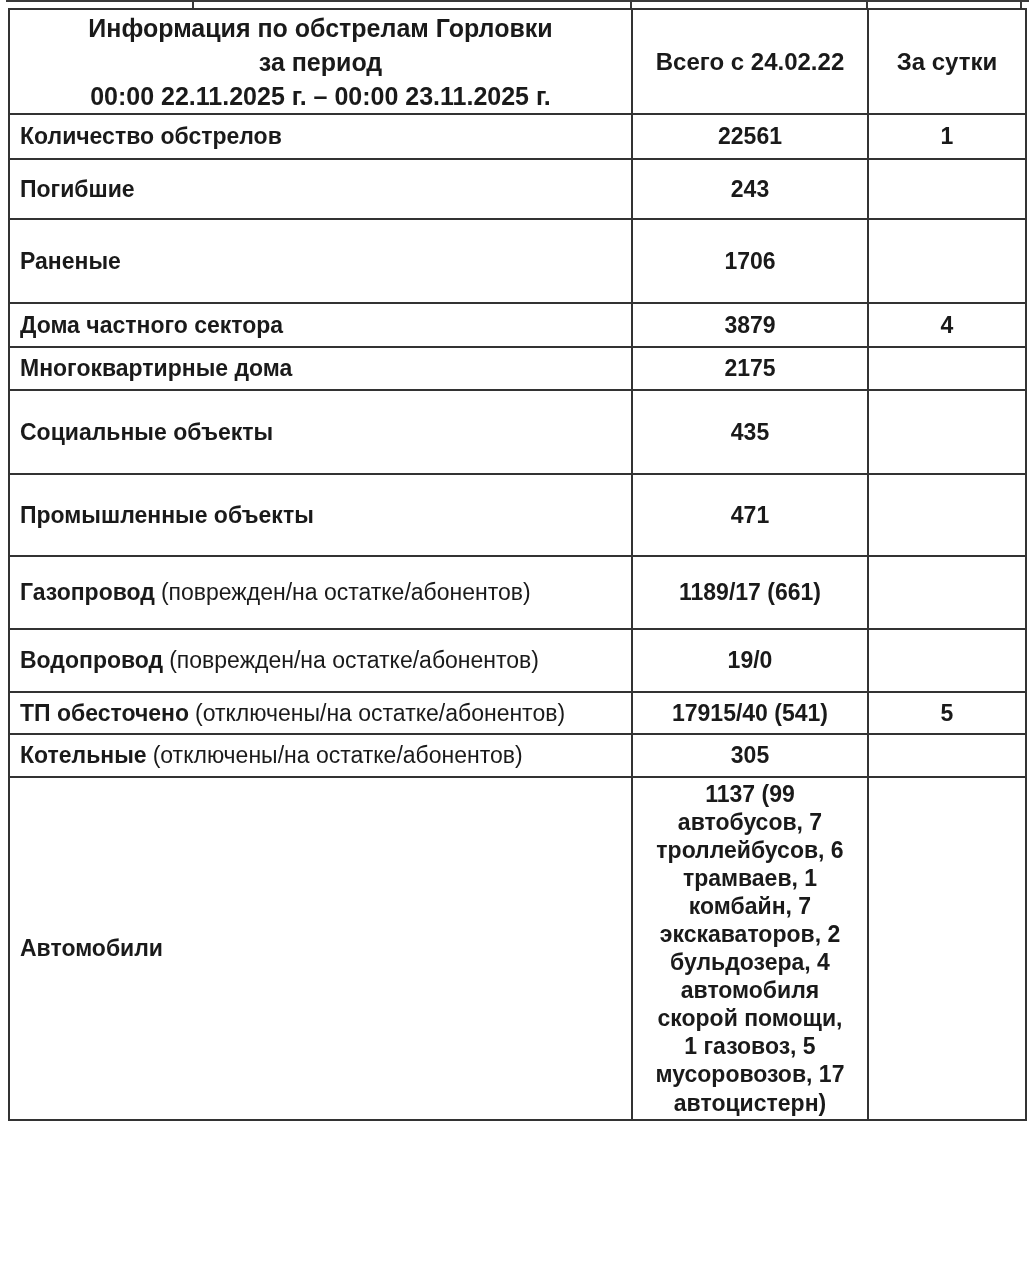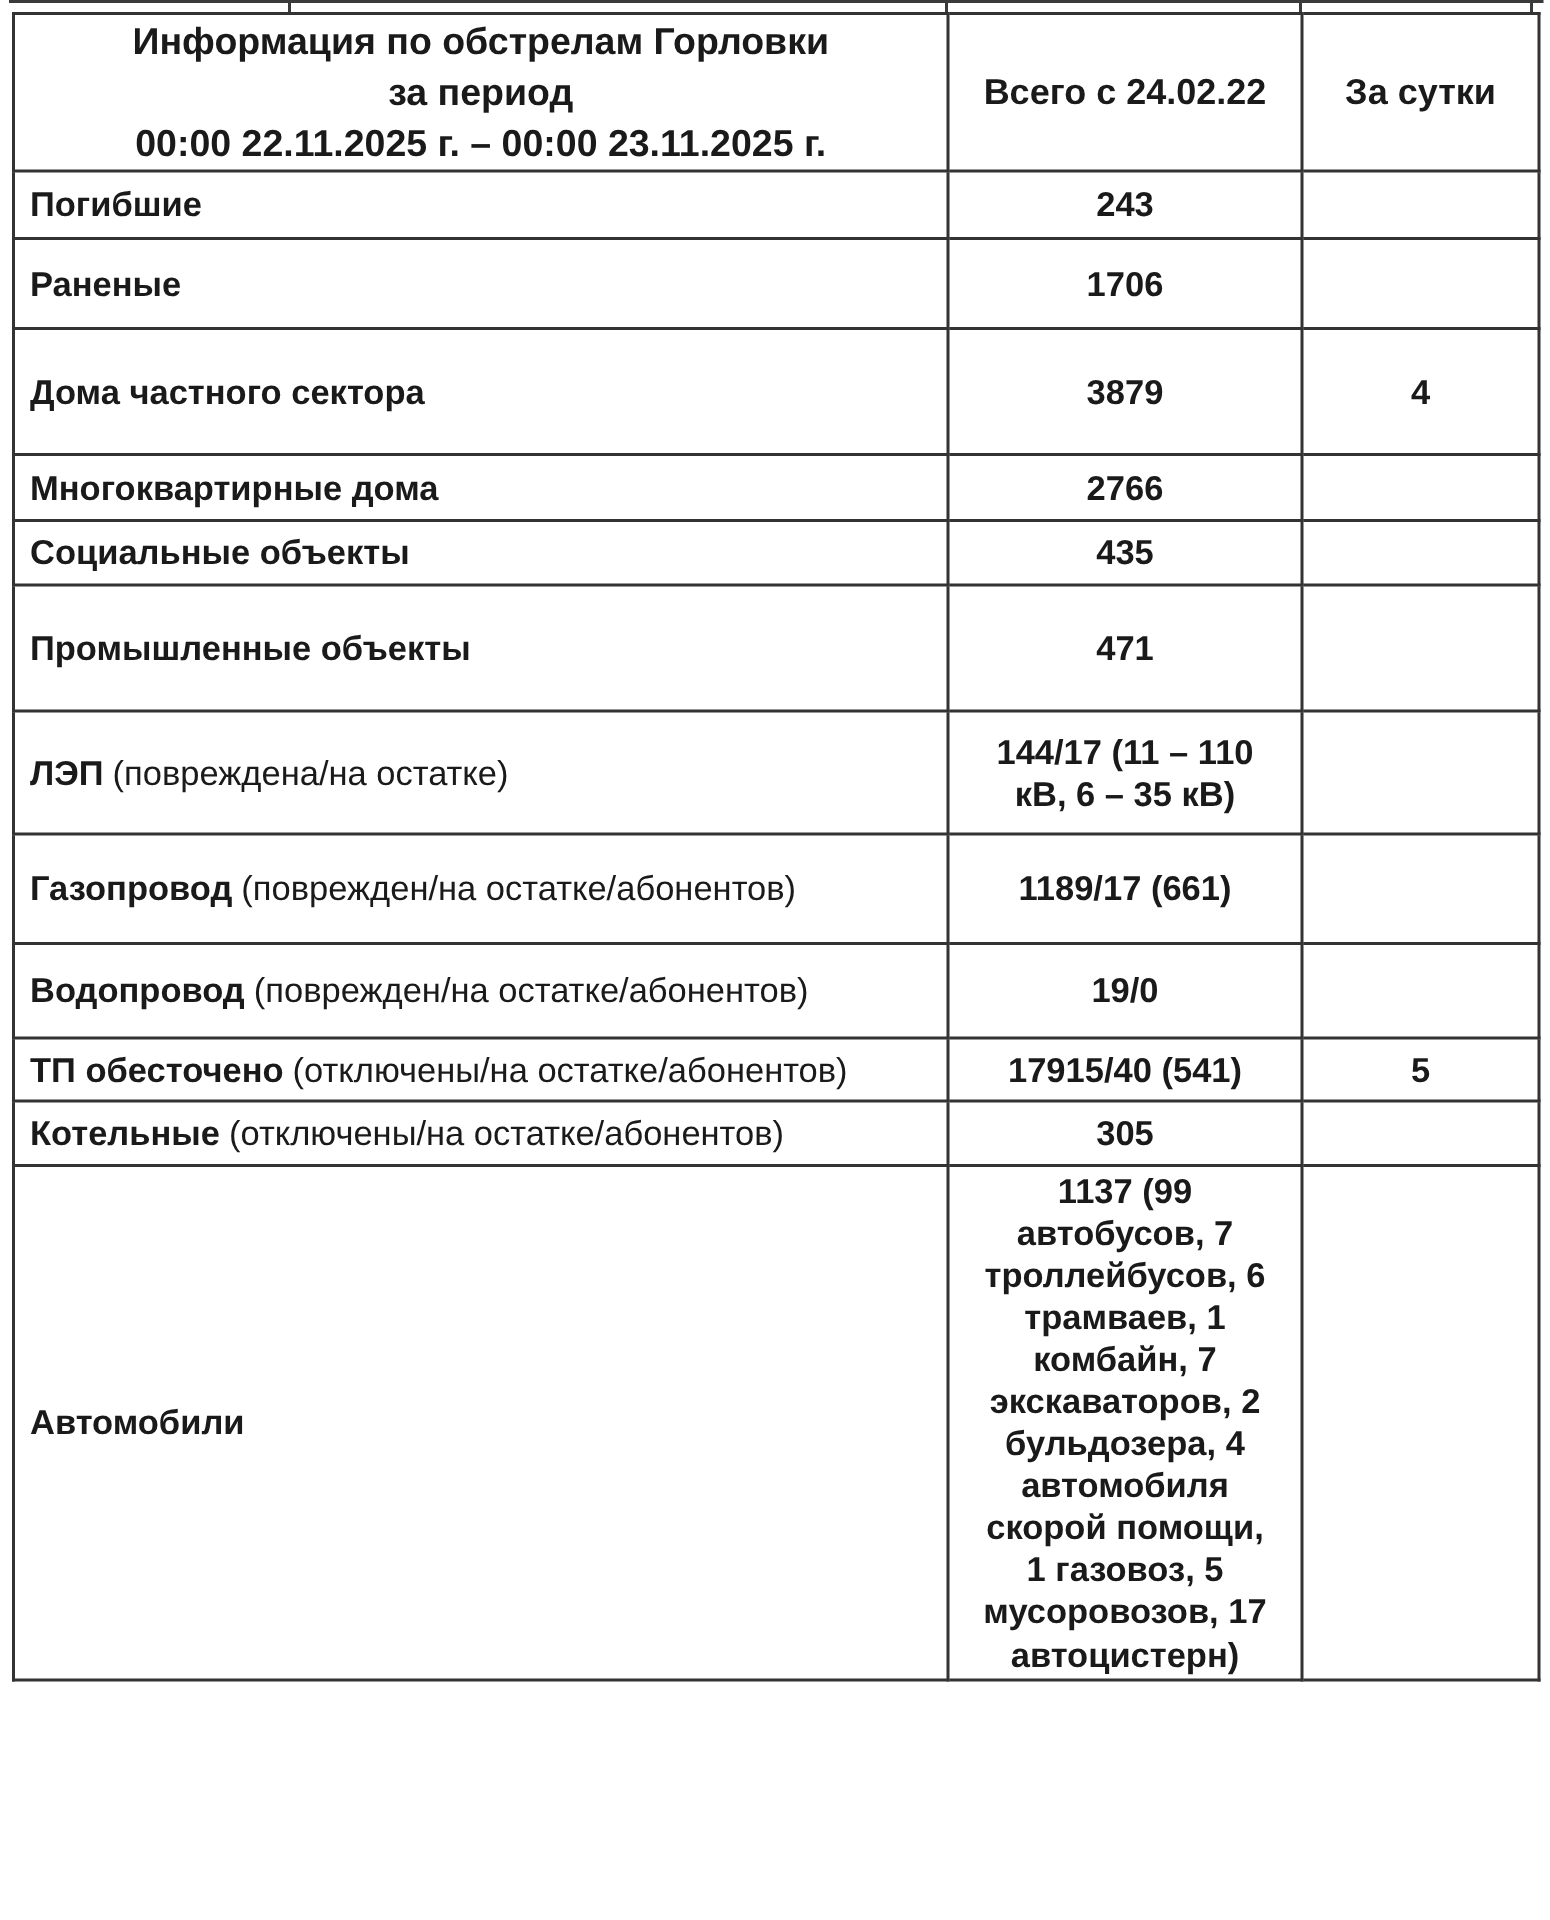--- a/index.html
+++ b/index.html
@@ -133,20 +133,27 @@
           <div>Информация по обстрелам Горловки</div>
           <div>за период</div>
           <div>00:00 22.11.2025 г. – 00:00 23.11.2025 г.</div>
         </th>
         <th class="head-col">Всего с 24.02.22</th>
         <th class="head-col">За сутки</th>
       </tr>
     </thead>
     <tbody id="report-body">
         <tr>
+          <td class="cell-label"><span class="lbl">Количество обстрелов</span><span class="note"></span></td>
+          <td class="cell-total">
+            <div class="val">22561</div>
+          </td>
+          <td class="cell-daily">1</td>
+        </tr>
+        <tr>
           <td class="cell-label"><span class="lbl">Погибшие</span><span class="note"></span></td>
           <td class="cell-total">
             <div class="val">243</div>
           </td>
           <td class="cell-daily"></td>
         </tr>
         <tr>
           <td class="cell-label"><span class="lbl">Раненые</span><span class="note"></span></td>
           <td class="cell-total">
             <div class="val">1706</div>
@@ -156,42 +163,35 @@
         <tr>
           <td class="cell-label"><span class="lbl">Дома частного сектора</span><span class="note"></span></td>
           <td class="cell-total">
             <div class="val">3879</div>
           </td>
           <td class="cell-daily">4</td>
         </tr>
         <tr>
           <td class="cell-label"><span class="lbl">Многоквартирные дома</span><span class="note"></span></td>
           <td class="cell-total">
-            <div class="val">2766</div>
+            <div class="val">2175</div>
           </td>
           <td class="cell-daily"></td>
         </tr>
         <tr>
           <td class="cell-label"><span class="lbl">Социальные объекты</span><span class="note"></span></td>
           <td class="cell-total">
             <div class="val">435</div>
           </td>
           <td class="cell-daily"></td>
         </tr>
         <tr>
           <td class="cell-label"><span class="lbl">Промышленные объекты</span><span class="note"></span></td>
           <td class="cell-total">
             <div class="val">471</div>
-          </td>
-          <td class="cell-daily"></td>
-        </tr>
-        <tr>
-          <td class="cell-label"><span class="lbl">ЛЭП</span><span class="note">(повреждена/на остатке)</span></td>
-          <td class="cell-total">
-            <div class="val">144/17 (11 – 110 кВ, 6 – 35 кВ)</div>
           </td>
           <td class="cell-daily"></td>
         </tr>
         <tr>
           <td class="cell-label"><span class="lbl">Газопровод</span><span class="note">(поврежден/на остатке/абонентов)</span></td>
           <td class="cell-total">
             <div class="val">1189/17 (661)</div>
           </td>
           <td class="cell-daily"></td>
         </tr>

